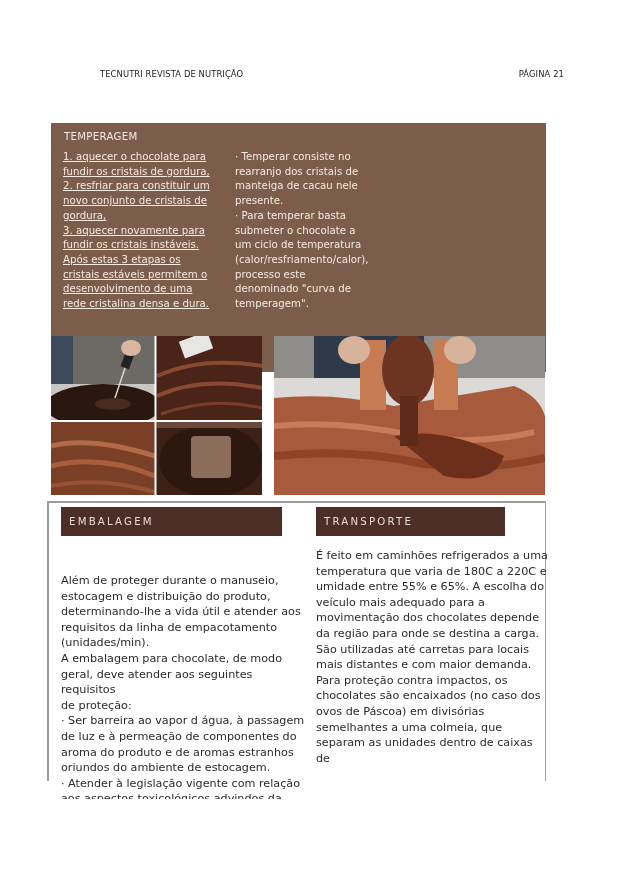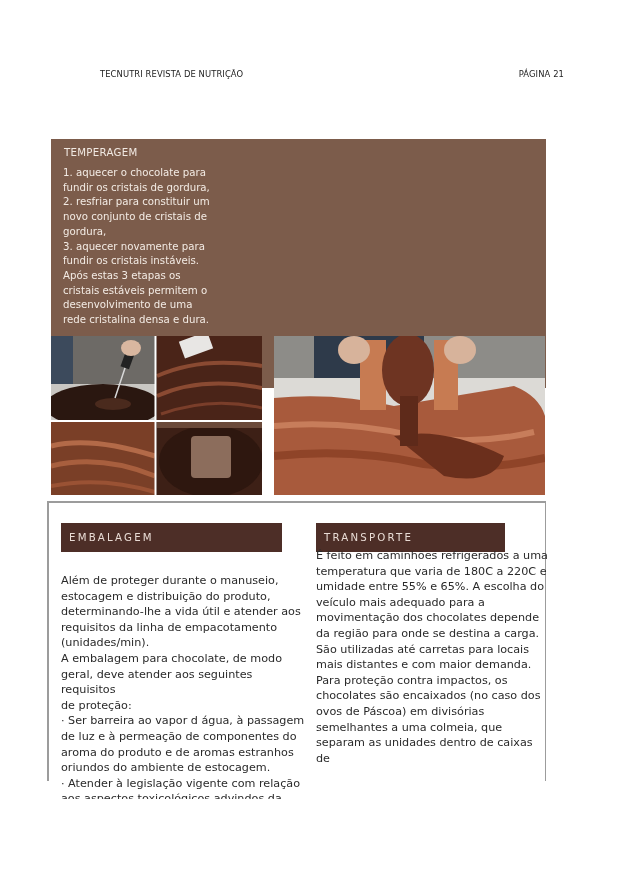--- a/index.html
+++ b/index.html
@@ -8,46 +8,46 @@
     font-family: "DejaVu Sans", "Liberation Sans", sans-serif; color: #2b2b2b;
   }
   .header-left, .header-right {
     position: absolute; top: 69px; font-size: 8.4px; letter-spacing: 0.1px; color: #222;
     font-family: "DejaVu Sans", sans-serif;
   }
   .header-left { left: 52px; margin-left: 48px; }
   .header-right { right: 56px; }
 
   .temper-box {
-    position: absolute; left: 51px; top: 139px; width: 495px; height: 249px;
+    position: absolute; left: 51px; top: 123px; width: 495px; height: 249px;
     background: #7c5c4b; color: #f3ebe4;
   }
   .temper-title {
     position: absolute; left: 13px; top: 8px; font-size: 10.2px; letter-spacing: 0.3px; color: #f1e9e2;
   }
   .temper-col {
     position: absolute; top: 27px; font-size: 10.2px; line-height: 14.7px; color: #f3ebe4;
     white-space: pre-line;
   }
-  .col1 { left: 12px; width: 170px; }
+  .col1 { left: 12px; width: 170px; text-decoration: underline; }
   .col2 { left: 184px; width: 160px; }
   .col3 { left: 344px; width: 150px; }
 
   .photo { position: absolute; overflow: hidden; }
   .photo-collage { left: 51px; top: 336px; width: 211px; height: 159px; background: #3a2117; }
   .photo-tempering { left: 274px; top: 336px; width: 271px; height: 159px; background: #8a4a30; }
 
   .lower-frame {
     position: absolute; left: 47px; top: 501px; width: 499px; height: 280px;
     border-top: 2px solid #9c9c9c; border-left: 2px solid #9c9c9c; border-right: 1px solid #9c9c9c;
     box-sizing: border-box;
   }
   .section-bar {
     position: absolute; top: 507px; height: 29px; background: #4d2e27; color: #e9dcd5;
-    font-size: 10.2px; letter-spacing: 2.2px; line-height: 29px; padding-left: 8px; box-sizing: border-box; margin-top: 16px;
+    font-size: 10.2px; letter-spacing: 2.2px; line-height: 29px; padding-left: 8px; box-sizing: border-box;
   }
   .bar-emb { left: 61px; width: 221px; }
   .bar-tra { left: 316px; width: 189px; }
 
   .section-text {
     position: absolute; font-size: 11.2px; line-height: 15.6px; color: #2a2a2a;
     white-space: pre-line; overflow: hidden;
   }
   .text-emb { left: 61px; top: 573px; width: 245px; height: 226px; }
   .text-tra { left: 316px; top: 548px; width: 232px; height: 219px; }
@@ -64,20 +64,31 @@
 fundir os cristais de gordura,
 2. resfriar para constituir um
 novo conjunto de cristais de
 gordura,
 3. aquecer novamente para
 fundir os cristais instáveis.
 Após estas 3 etapas os
 cristais estáveis permitem o
 desenvolvimento de uma
 rede cristalina densa e dura.</div>
+  <div class="temper-col col2">· Temperar consiste no
+rearranjo dos cristais de
+manteiga de cacau nele
+presente.
+· Para temperar basta
+submeter o chocolate a
+um ciclo de temperatura
+(calor/resfriamento/calor),
+processo este
+denominado "curva de
+temperagem".</div>
 </section>
 
 <div class="photo photo-collage">
   <svg width="211" height="159" viewBox="0 0 211 159">
 
     <rect x="0" y="0" width="104" height="84" fill="#6d6a66"></rect>
     <rect x="0" y="0" width="22" height="60" fill="#3c4a5c"></rect>
     <rect x="0" y="48" width="104" height="36" fill="#c9c7c3"></rect>
     <ellipse cx="52" cy="70" rx="58" ry="22" fill="#2a1710"></ellipse>
     <ellipse cx="62" cy="68" rx="18" ry="6" fill="#4a2a1d"></ellipse>

